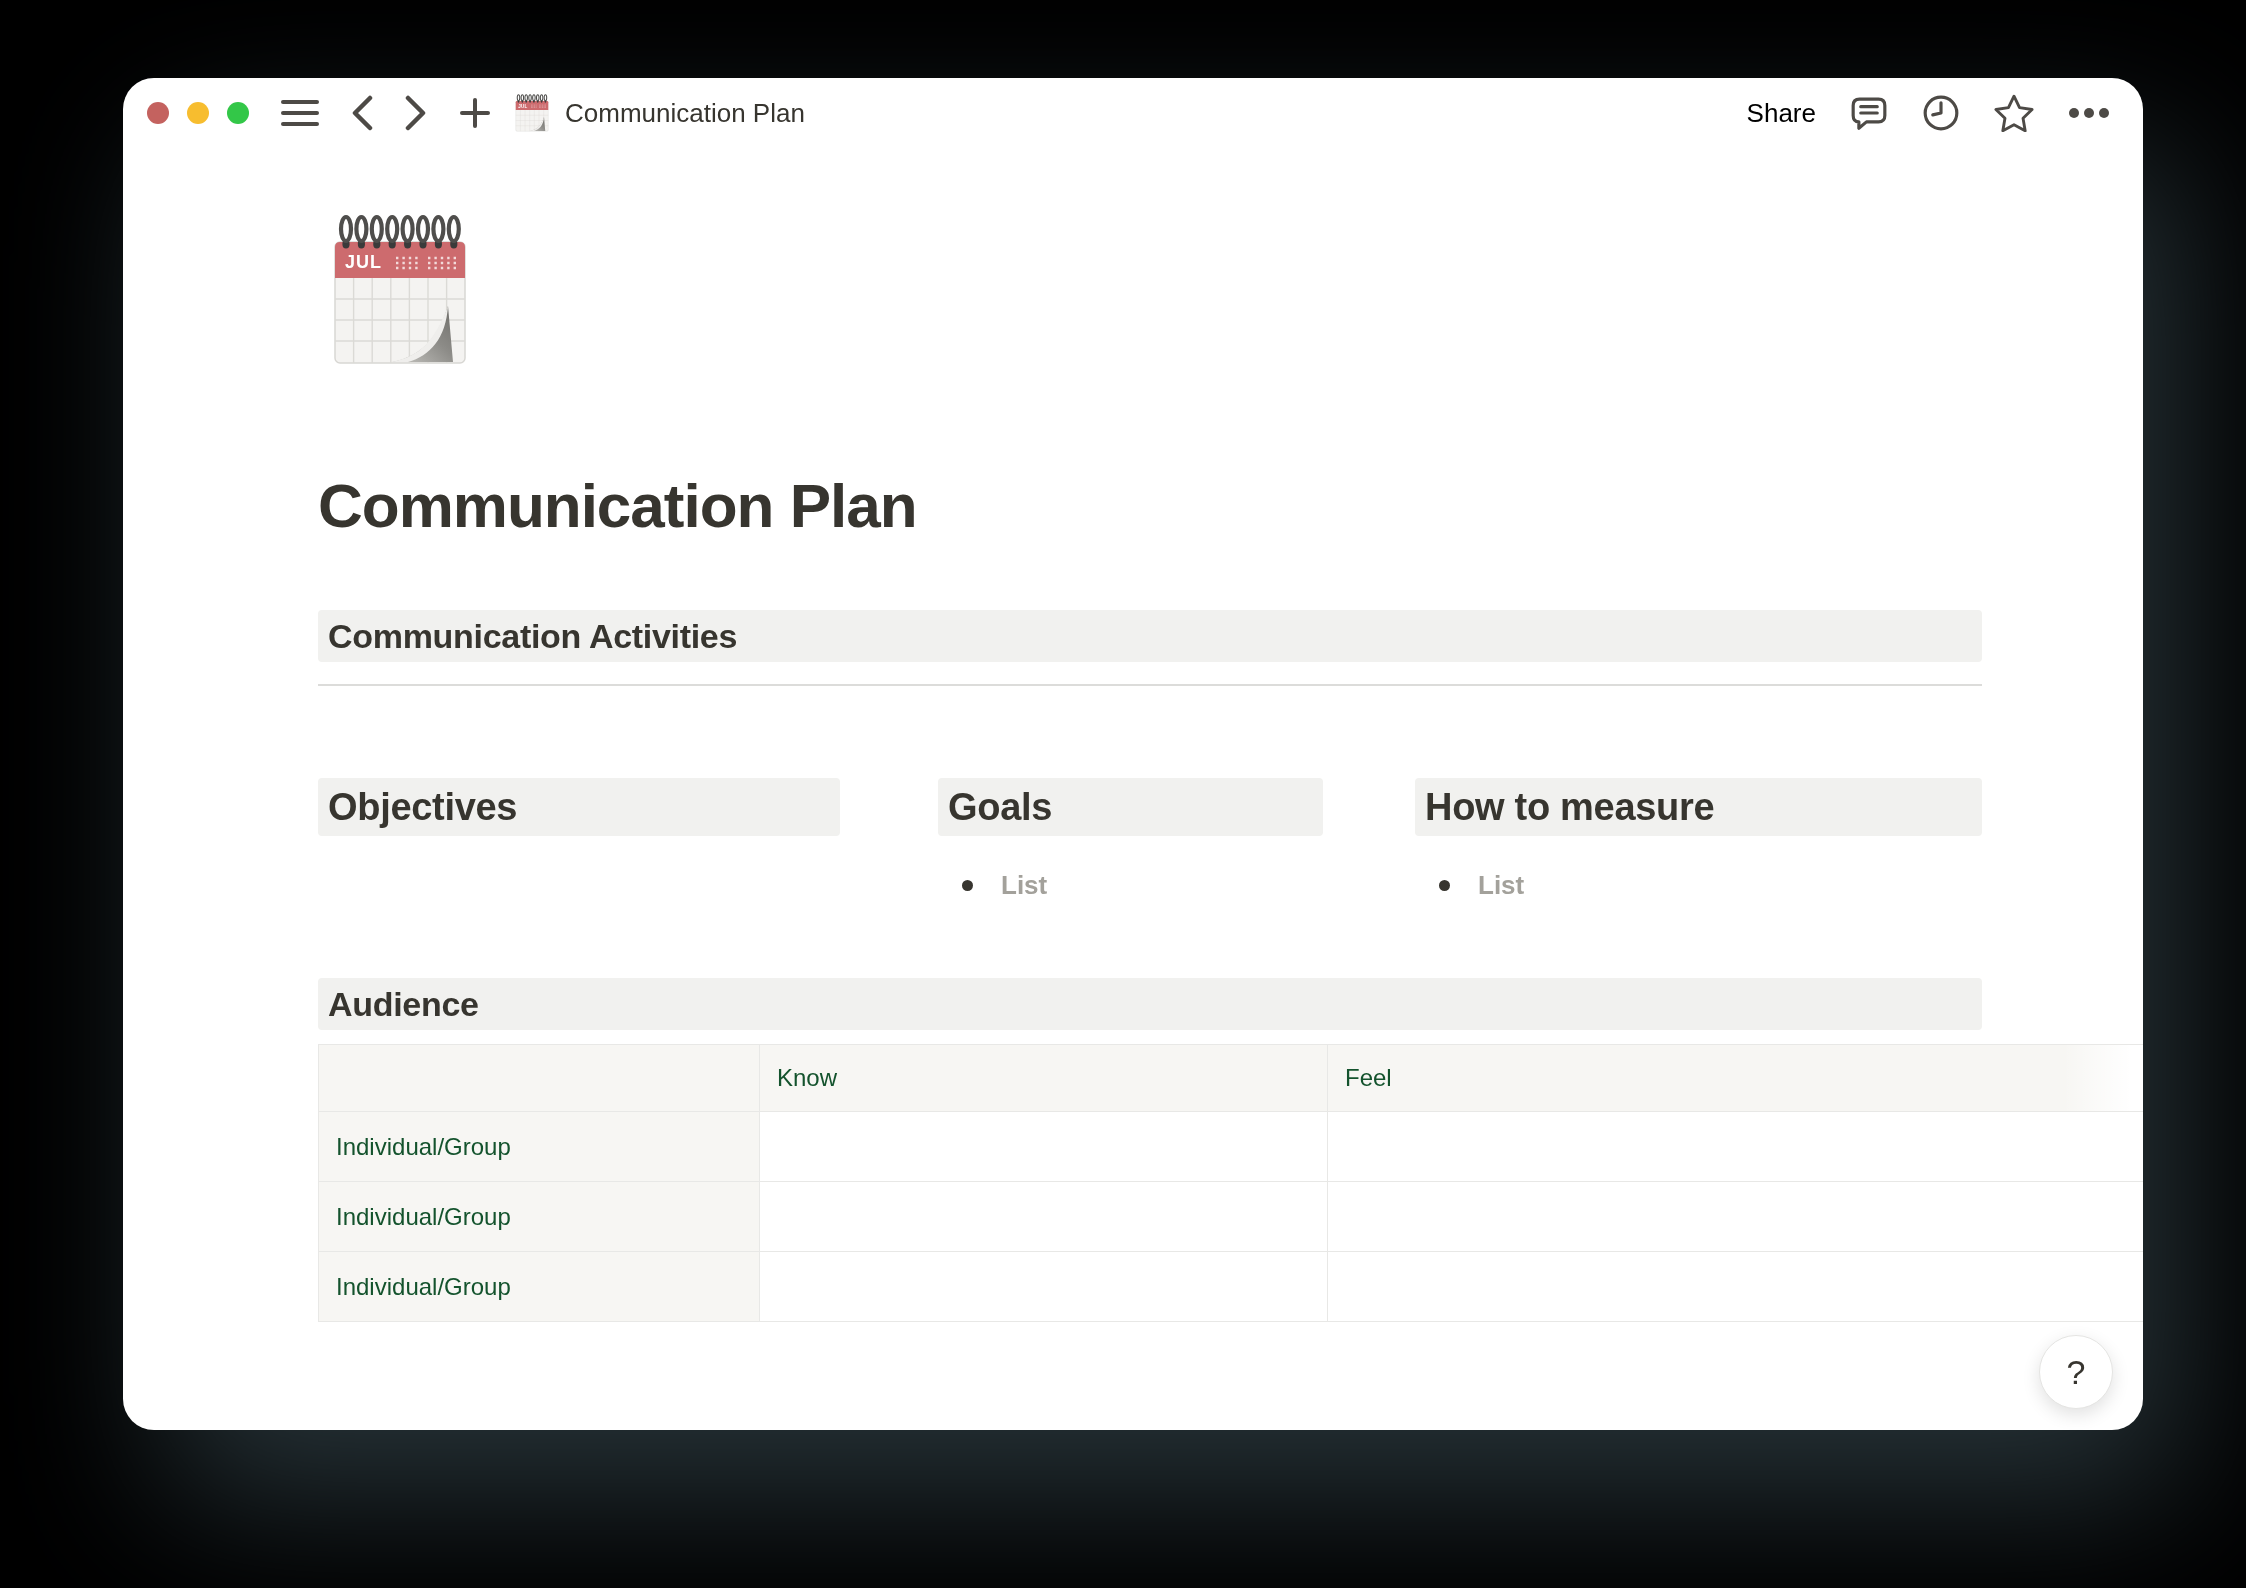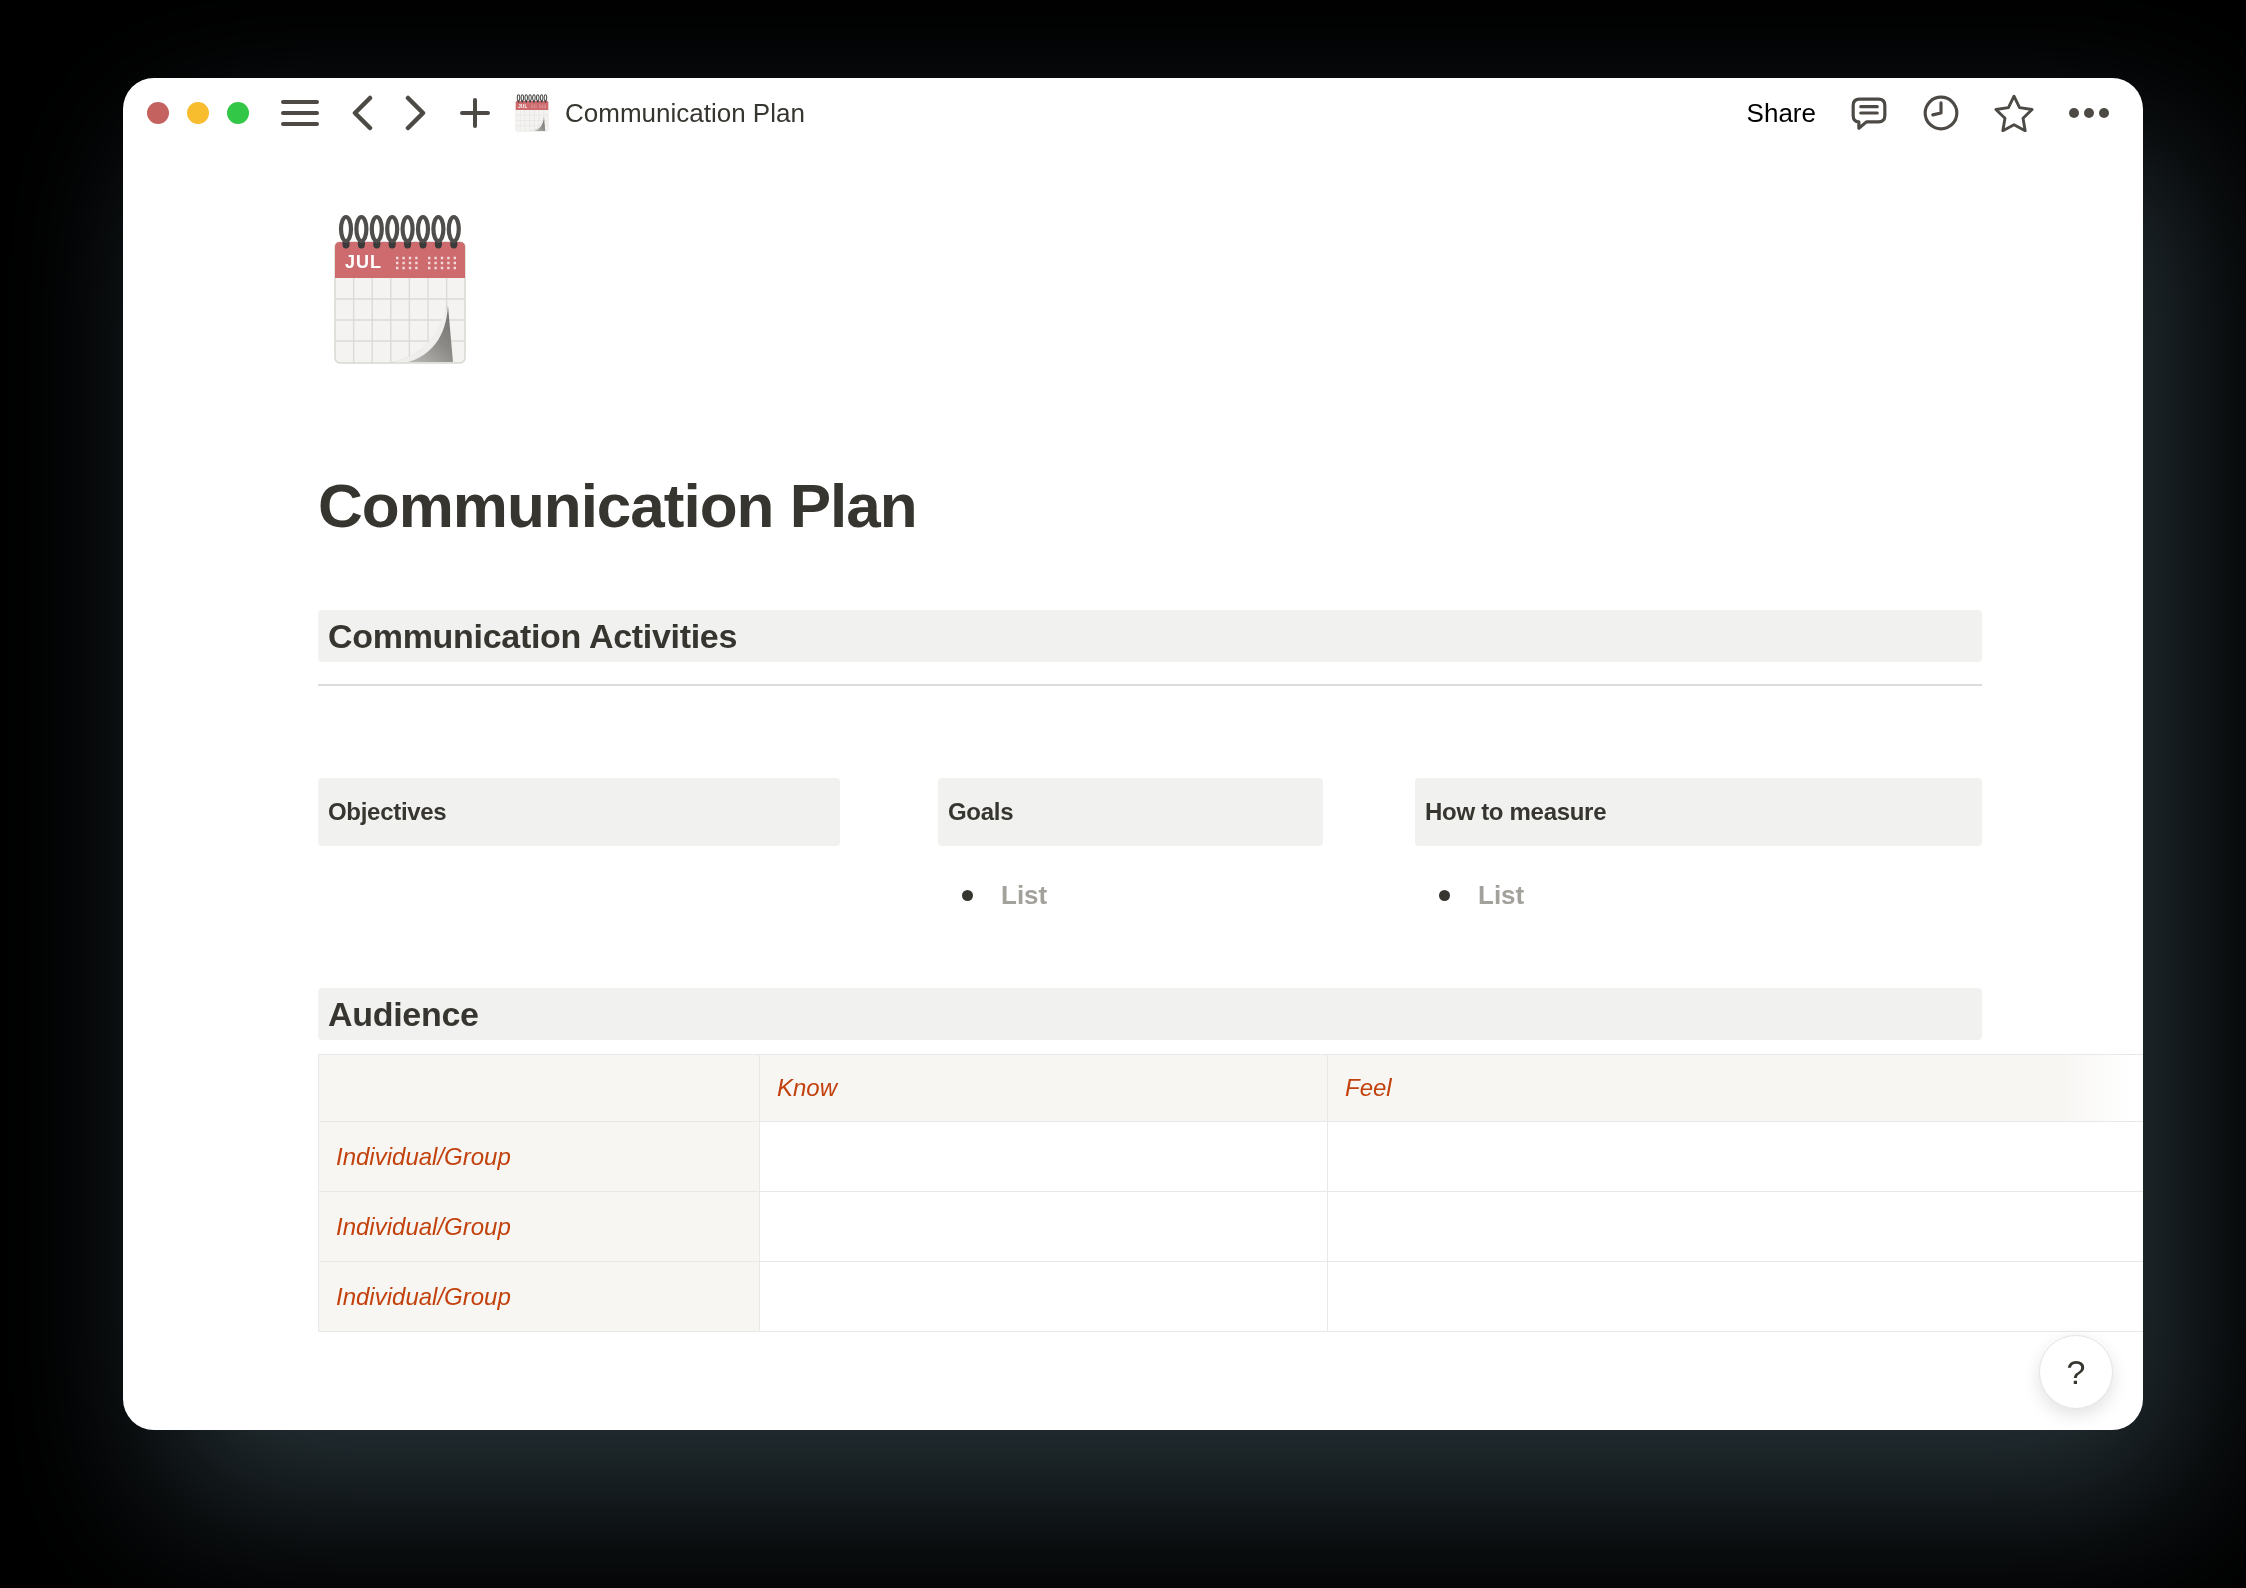--- a/index.html
+++ b/index.html
@@ -45,36 +45,36 @@
   }
   .band-activities { margin-top:60px; }
   .divider { margin:22px 0 0 195px; width:1664px; border-top:2px solid #dcdcda; }
 
   .columns { margin:92px 0 0 195px; width:1664px; display:flex; }
   .col { display:flex; flex-direction:column; }
   .col-0 { width:522px; margin-right:98px; }
   .col-1 { width:385px; margin-right:92px; }
   .col-2 { width:567px; }
   .col-band {
-    height:68px; background:#f1f1ef; border-radius:4px;
+    height:58px; background:#f1f1ef; border-radius:4px;
     display:flex; align-items:center; padding-left:10px;
-    font-size:24px; font-weight:700; letter-spacing:-0.3px; color:#37352f; cursor:text;
+    font-size:38px; font-weight:700; letter-spacing:-0.3px; color:#37352f; cursor:text;
   }
   .list-item { margin-top:30px; display:flex; align-items:center; padding-left:24px; height:38px; cursor:text;font-weight:bold; }
   .bullet { width:11px; height:11px; border-radius:50%; background:#37352f; margin-right:28px; flex:0 0 auto; }
   .list-text { font-size:26px; color:#a3a19b; }
 
   .band-audience { margin-top:74px; }
 
   .table-wrap { position:relative; margin:14px 0 0 195px; width:1825px; overflow:hidden; }
   table { border-collapse:collapse; table-layout:fixed; width:2000px; }
   col.c0 { width:441px; } col.c1 { width:568px; } col.c2 { width:991px; }
   th, td {
     border:1px solid #e8e8e6; padding:0 17px;
-    font-size:24px; color:#c2410c; text-align:left; vertical-align:middle;font-style:italic;
+    font-size:24px; color:#14532d; text-align:left; vertical-align:middle;
   }
   thead th { background:#f7f6f3; height:67px; font-weight:500; cursor:text; }
   tbody td { height:70px; background:#ffffff; font-weight:400; cursor:text; }
   tbody td.rowhead { background:#f7f6f3; }
   .header-fade {
     position:absolute; top:1px; right:0; width:80px; height:66px; pointer-events:none;
     background:linear-gradient(to right, rgba(255,255,255,0), #ffffff 85%);
   }
 
   .help-btn {

